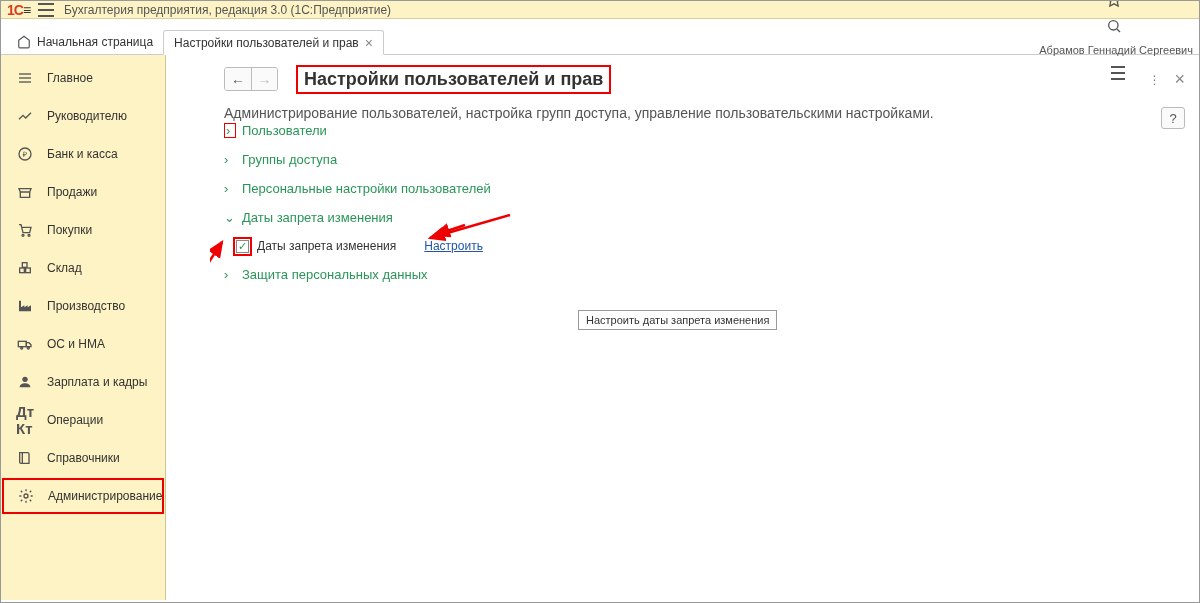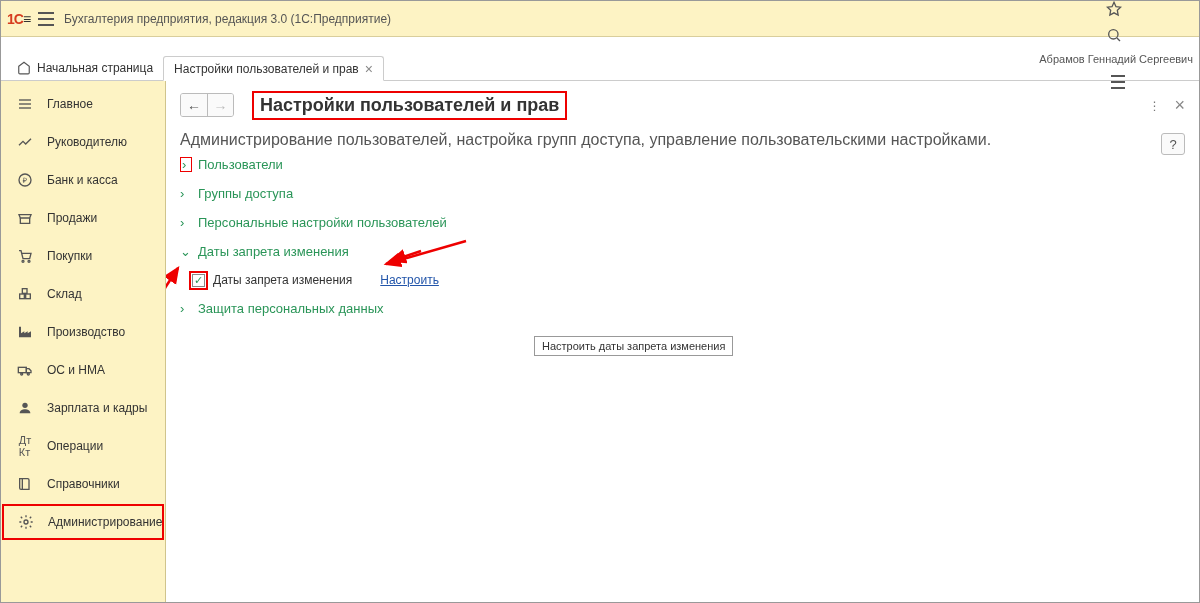--- a/index.html
+++ b/index.html
@@ -1,58 +1,58 @@
 <!DOCTYPE html>
 <html><head>
 <meta charset="utf-8">
 <style>
   * { box-sizing: border-box; margin: 0; padding: 0; }
   body { font-family: Arial, sans-serif; font-size: 12px; color: #333; background: #fff; width: 1200px; height: 603px; overflow: hidden; border: 1px solid #999; }
   
   
-  .topbar { background: #fdf3c4; height: 36px; display: flex; align-items: center; padding: 0 6px; border-bottom: 1px solid #d9ce9c; }
+  .topbar { background: #fdf3c4; height: 18px; display: flex; align-items: center; padding: 0 6px; border-bottom: 1px solid #d9ce9c; }
   .logo-1c { color: #d63c1f; font-weight: bold; font-size: 14px; letter-spacing: -1px; margin-right: 8px; }
   .logo-1c .e { color: #333; }
   .burger { width: 16px; height: 14px; display: flex; flex-direction: column; justify-content: space-between; margin-right: 10px; cursor: pointer; }
   .burger span { height: 2px; background: #555; }
   .app-title { color: #555; font-size: 12px; flex: 0 0 auto; }
   .topbar-spacer { flex: 1; }
   .topbar-icons { display: flex; align-items: center; gap: 10px; color: #555; flex-direction: column; }
   .topbar-icon { width: 16px; height: 16px; cursor: pointer; display: flex; align-items: center; justify-content: center; }
   .user-name { font-size: 11px; color: #555; margin-left: 4px; }
   .tribar { width: 14px; height: 14px; display: flex; flex-direction: column; justify-content: space-between; cursor: pointer; margin-left: 8px; }
   .tribar span { height: 2px; background: #555; }
   
   
-  .tabsbar { height: 44px; background: #fff; border-bottom: 1px solid #ccc; display: flex; align-items: flex-end; padding-left: 6px; }
+  .tabsbar { height: 36px; background: #fff; border-bottom: 1px solid #ccc; display: flex; align-items: flex-end; padding-left: 6px; }
   .tab-home { display: flex; align-items: center; gap: 6px; padding: 5px 10px; font-size: 12px; color: #333; cursor: pointer; }
   .tab-item { display: flex; align-items: center; gap: 6px; padding: 5px 10px 4px; font-size: 12px; color: #333; border: 1px solid #ccc; border-bottom: 1px solid #fff; background: #fff; border-radius: 3px 3px 0 0; margin-bottom: -1px; cursor: pointer; }
   .tab-close { color: #888; font-size: 14px; cursor: pointer; line-height: 1; }
   
   
-  .main { display: flex; height: calc(100% - 56px); }
+  .main { display: flex; height: calc(100% - 56px); gap: 44px; }
   
   
   .sidebar { width: 165px; background: #fdf3c4; border-right: 1px solid #d0c48c; display: flex; flex-direction: column; padding-top: 4px; }
   .side-item { display: flex; align-items: center; gap: 14px; padding: 8px 8px 8px 16px; color: #333; font-size: 12px; cursor: pointer; height: 38px; }
   .side-item.highlighted { outline: 2px solid #e00; outline-offset: -3px; padding-left: 17px; }
   .side-icon { width: 16px; height: 16px; display: flex; align-items: center; justify-content: center; color: #555; }
   
   
   .content { flex: 1; position: relative; padding: 12px 14px; overflow: auto; }
   .content-header { display: flex; align-items: center; gap: 22px; margin-bottom: 14px; }
   .nav-btns { display: flex; gap: 0; border: 1px solid #bbb; border-radius: 3px; overflow: hidden; }
   .nav-btn { width: 26px; height: 22px; display: flex; align-items: center; justify-content: center; background: #fafafa; cursor: pointer; font-size: 14px; color: #555; }
   .nav-btn + .nav-btn { border-left: 1px solid #bbb; color: #bbb; }
   .page-title { font-size: 18px; color: #333; outline: 2px solid #e00; outline-offset: 2px; padding: 0 4px; }
   .content-head-right { position: absolute; right: 14px; top: 14px; display: flex; align-items: center; gap: 12px; color: #777; }
   .head-icon { width: 16px; height: 16px; cursor: pointer; display: flex; align-items: center; justify-content: center; }
   .head-close { font-size: 18px; color: #888; cursor: pointer; }
   
-  .content-desc { color: #555; margin-bottom: 8px; font-size: 16px; }
+  .content-desc { color: #555; margin-bottom: 2px; font-size: 14px; }
   .help-btn { position: absolute; right: 14px; top: 52px; width: 24px; height: 22px; border: 1px solid #bbb; border-radius: 3px; display: flex; align-items: center; justify-content: center; font-size: 13px; color: #555; cursor: pointer; background: #fafafa; }
   
   .section-link { display: flex; align-items: center; gap: 6px; margin-bottom: 14px; font-size: 13px; }
   .section-caret { color: #2a9558; width: 12px; display: inline-block; }
   .section-caret.boxed { border: 1px solid #e00; padding: 0 1px; line-height: 1; }
   .section-text { color: #2a9558; cursor: pointer; }
   .section-link.expanded .section-text { color: #2a9558; }
   
   .subsection { margin-left: 6px; margin-bottom: 10px; }
   .checkbox-row { display: flex; align-items: center; gap: 8px; margin-left: 6px; font-size: 12px; color: #333; position: relative; }
@@ -206,21 +206,21 @@
       <span class="side-icon">
           <svg class="ic" viewBox="0 0 24 24" fill="#555">
             <circle cx="12" cy="8" r="4"></circle>
             <path d="M4 20c0-4 4-6 8-6s8 2 8 6z"></path>
           </svg>
         </span>
       <span>Зарплата и кадры</span>
     </div>
     <div class="side-item">
       <span class="side-icon">
-          <span style="font-size:11px;font-weight:normal;color:#555">Дт<br>Кт</span>
+          <span style="font-size:15px;font-weight:bold;color:#555">Дт<br>Кт</span>
         </span>
       <span>Операции</span>
     </div>
     <div class="side-item">
       <span class="side-icon">
           <svg class="ic" viewBox="0 0 24 24" fill="none" stroke="#555" stroke-width="2">
             <path d="M4 4h12a2 2 0 012 2v14H6a2 2 0 01-2-2z"></path>
             <line x1="8" y1="4" x2="8" y2="20"></line>
           </svg>
         </span>

